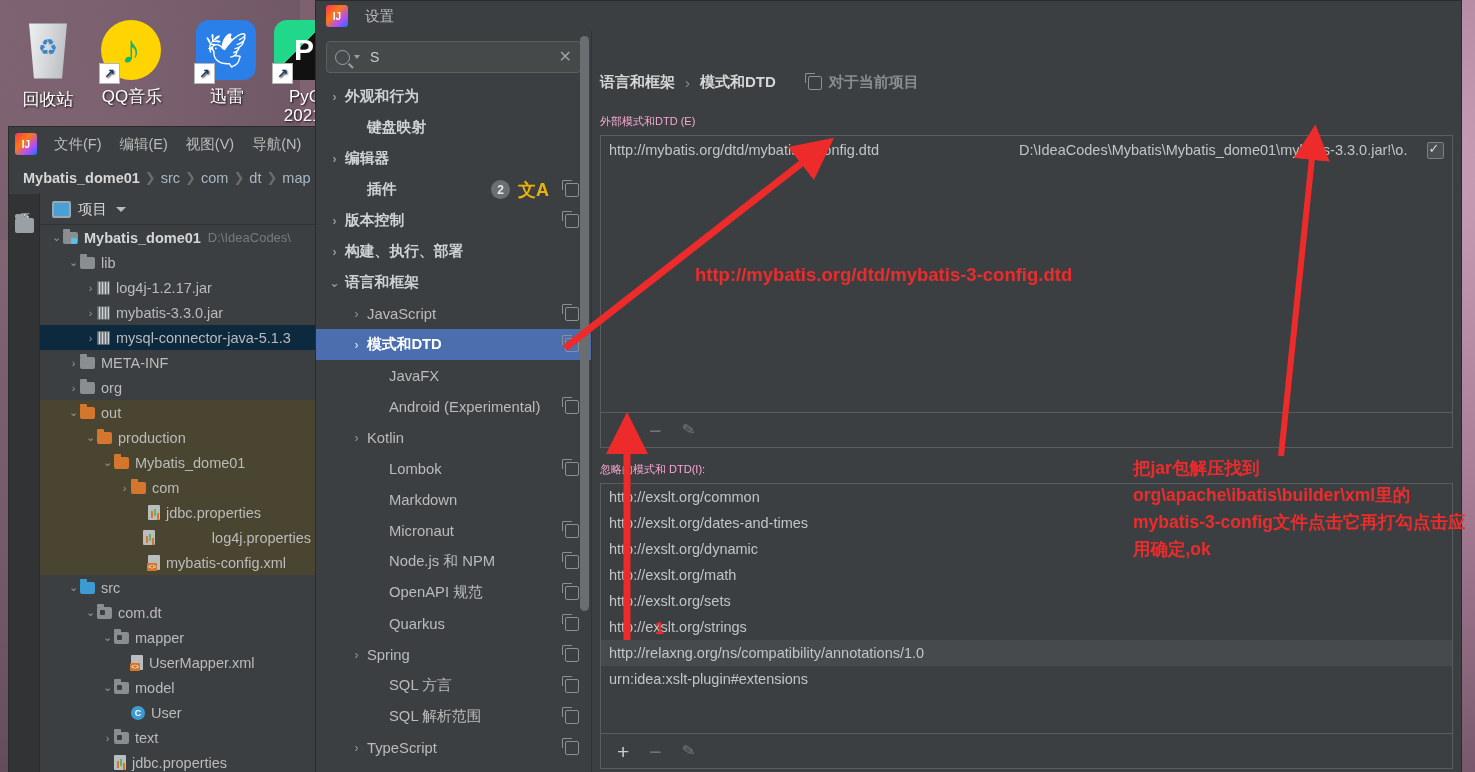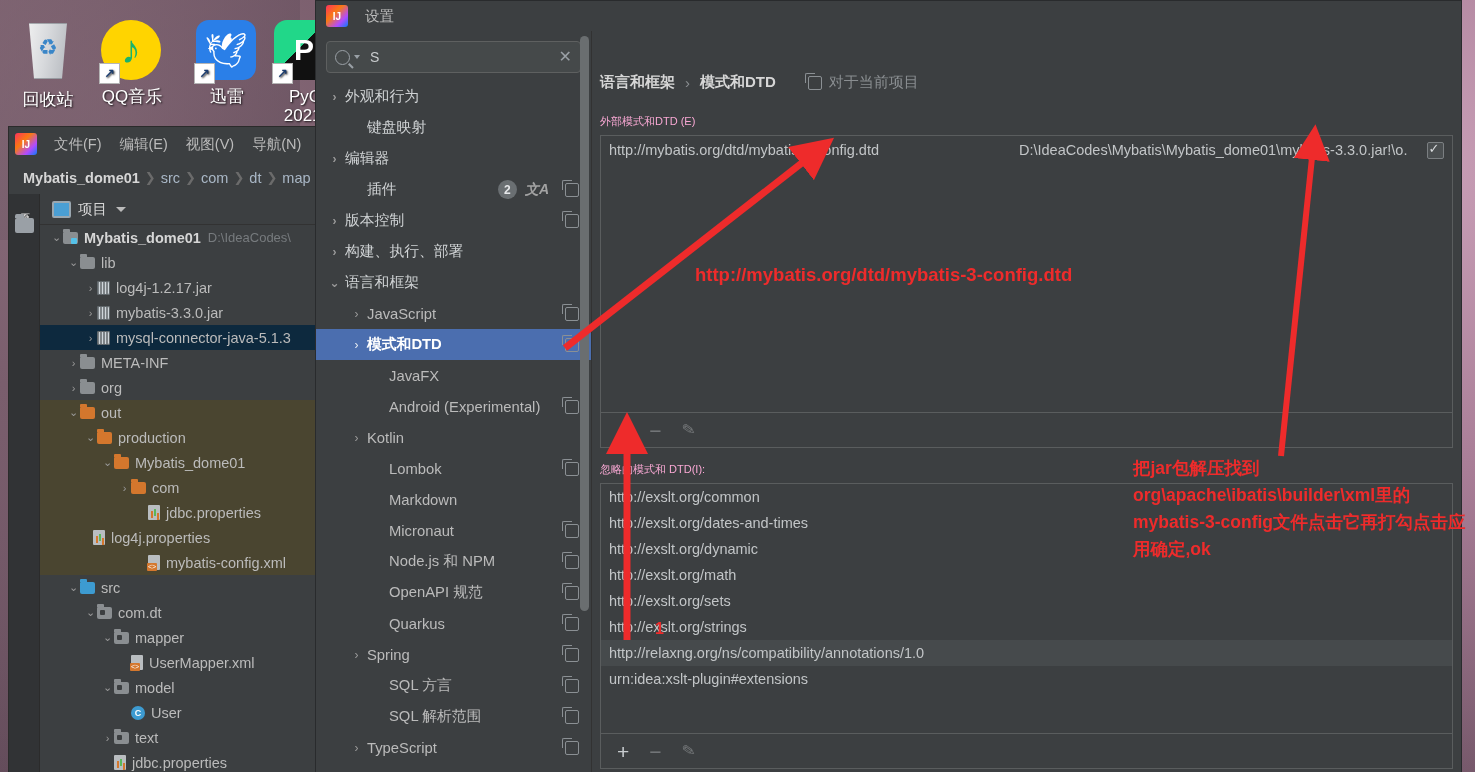--- a/index.html
+++ b/index.html
@@ -135,38 +135,38 @@
     border-top:4px solid #9aa0a6;margin-left:-2px;}
   #st-search .sval{flex:1;color:#c9ccce;font-size:14px;padding-left:4px;}
   .xclose{color:#9aa0a6;font-size:16px;line-height:1;}
   #st-tree{margin-top:8px;height:690px;overflow:hidden;position:relative;}
   .strow{height:31px;display:flex;align-items:center;font-size:14.8px;color:#bbbbbb;
     padding-right:12px;white-space:nowrap;}
   .strow.selected{background:#4b6eaf;color:#fff;}
   .strow .chev{width:21px;text-align:center;font-size:12px;color:#9a9a9a;flex:0 0 21px;}
   .strow.selected .chev{color:#e7ecf3;}
   .strow .lbl{flex:1;}
-  .strow.bold .lbl{font-weight:normal;color:#cfd2d4;}
+  .strow.bold .lbl{font-weight:bold;color:#cfd2d4;}
   .strow.selected .lbl{font-weight:bold;}
   .copyico{width:12px;height:12px;border:1.4px solid #8b9094;border-radius:2px;position:relative;
     flex:0 0 12px;margin-left:8px;}
   .copyico:after{content:"";position:absolute;left:-4px;top:-4px;width:9px;height:9px;
     border:1.4px solid #8b9094;border-right:none;border-bottom:none;border-radius:2px 0 0 0;}
   .badge{width:19px;height:19px;border-radius:50%;background:#6a6f72;color:#e6e8ea;font-size:12px;
     display:flex;align-items:center;justify-content:center;margin-right:8px;flex:0 0 19px;}
-  .transico{color:#a3a3a3;font-size:14px;margin-right:8px;font-style:italic;}
+  .transico{color:#eab308;font-size:18px;margin-right:8px;}
   #tree-scroll{position:absolute;right:2px;top:5px;width:9px;height:575px;background:#6a6e70;
     border-radius:5px;}
   
   #st-right{flex:1;background:#3c3f41;position:relative;padding:0 0 0 0;}
   #st-crumb{display:flex;align-items:center;gap:10px;padding:42px 0 0 8px;font-size:15px;color:#d6d6d6;}
   #st-crumb .c1{font-weight:bold;}
   #st-crumb .cs{color:#8a8e91;}
   #st-crumb .c2{font-weight:bold;}
-  #st-crumb .proj{color:#8a8e91;font-weight:normal;margin-left:22px;display:flex;
+  #st-crumb .proj{color:#8a8e91;font-weight:bold;margin-left:22px;display:flex;
     align-items:center;gap:7px;}
   .sec-label{color:#f9a8d4;font-size:11px;padding:22px 0 6px 8px;}
   .tblbox{margin-left:8px;margin-right:8px;border:1px solid #5a5d5e;background:#3c3f41;height:276px;
     position:relative;}
   .tbl-row{height:28px;display:flex;align-items:center;font-size:14.5px;color:#c2c5c7;}
   .tbl-row .c-url{width:410px;padding-left:8px;white-space:nowrap;overflow:hidden;}
   .tbl-row .c-path{flex:1;white-space:nowrap;overflow:hidden;}
   .tbl-row .c-chk{width:34px;display:flex;justify-content:center;}
   .chkbox{width:15px;height:15px;border:1px solid #7b7f82;border-radius:2px;background:#4b4f51;
     position:relative;}
@@ -306,21 +306,21 @@
           <div class="trow out" style="padding-left: 78px;">
             <span class="arrow">›</span>
             <span class="folder orange"></span>
             <span>com</span>
           </div>
           <div class="trow out" style="padding-left: 95px;">
             <span class="arrow"></span>
             <span class="fprop"></span>
             <span>jdbc.properties</span>
           </div>
-          <div class="trow out" style="padding-left: 40px;">
+          <div class="trow out" style="padding-left: 40px; justify-content: space-between;">
             <span class="arrow"></span>
             <span class="fprop"></span>
             <span>log4j.properties</span>
           </div>
           <div class="trow out" style="padding-left: 95px;">
             <span class="arrow"></span>
             <span class="fxml"></span>
             <span>mybatis-config.xml</span>
           </div>
           <div class="trow" style="padding-left: 27px;">

